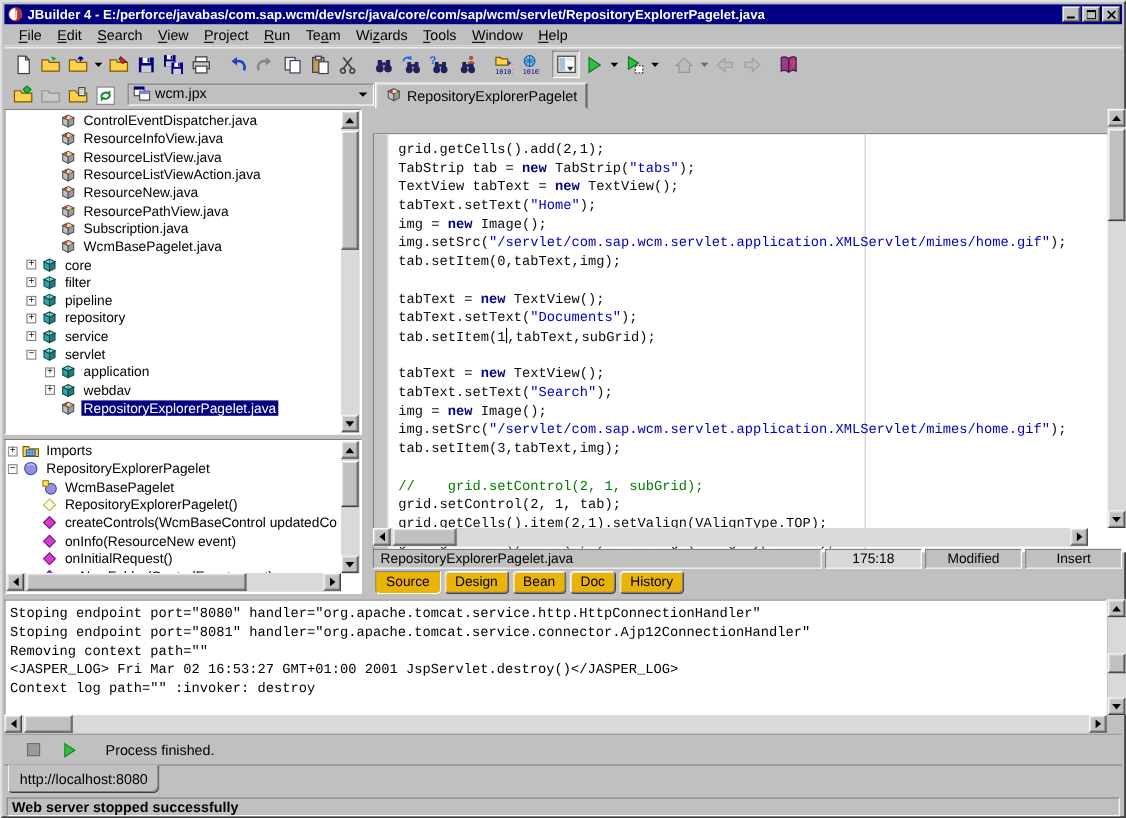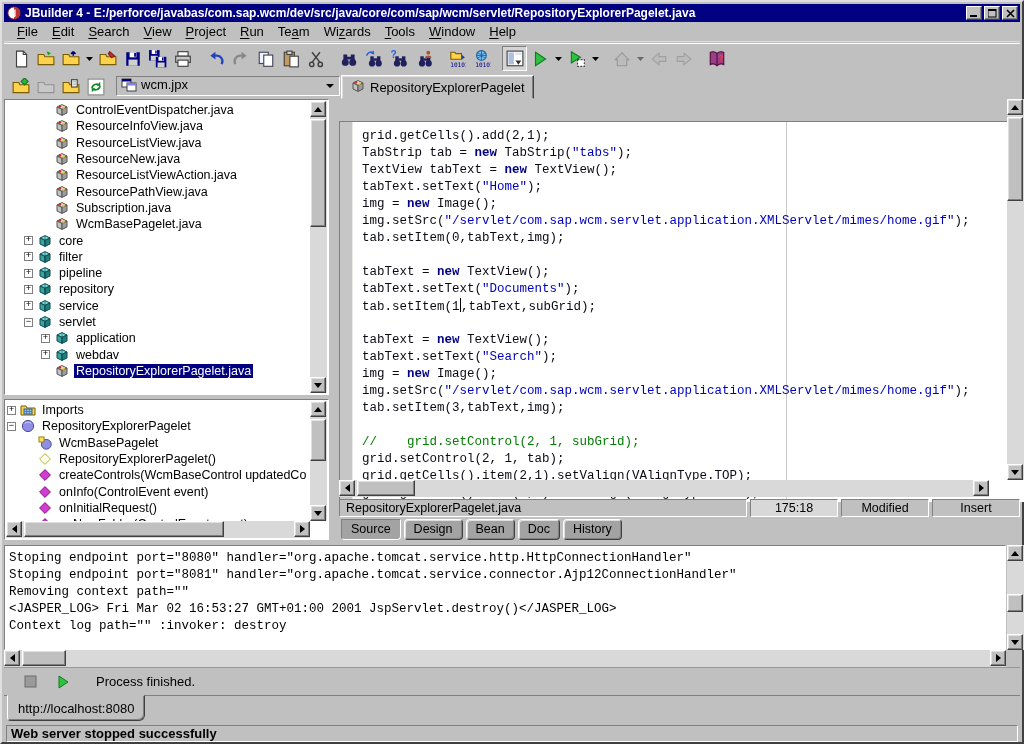--- a/index.html
+++ b/index.html
@@ -84,21 +84,21 @@
   .ed-hscroll { left:337px; top:478px; width:650px; }
   .ed-status { position:absolute; left:337px; top:497px; right:2px; height:18px; display:flex; gap:3px; font-size:12.5px; }
   .st-box { border:1px solid; border-color:#808080 #fff #fff #808080; padding:1px 6px; white-space:nowrap; background:#c0c0c0; }
   .st-file { flex:1; }
   .st-pos { width:88px; text-align:center; background:#d8d8d8; }
   .st-mod { width:88px; text-align:center; }
   .st-ins { width:88px; text-align:center; }
 
   
   .view-tabs { position:absolute; left:339px; top:517px; height:23px; display:flex; align-items:flex-start; gap:3px; font-size:12.5px; }
-  .vtab { padding:2px 9px 3px; border:1px solid; border-color:#fff #404040 #404040 #fff; box-shadow:inset -1px -1px 0 #808080, inset 1px 1px 0 #dfdfdf; border-radius:4px; background:#a3a3a3; }
+  .vtab { padding:2px 9px 3px; border:1px solid; border-color:#fff #404040 #404040 #fff; box-shadow:inset -1px -1px 0 #808080, inset 1px 1px 0 #dfdfdf; border-radius:4px; background:#eab308; }
   .vtab.active { border-color:#808080 #fff #fff #808080; box-shadow:none; border-radius:0 0 4px 4px; }
 
   
   .console-text { position:absolute; left:4px; top:4px; }
   .console-line { height:17px; line-height:17px; font-family:"Liberation Mono",monospace; font-size:12.5px; white-space:pre; color:#000; }
 
   
   .process-row { position:absolute; left:2px; top:665px; right:2px; height:28px; border-top:1px solid #989898; display:flex; align-items:center; }
   .proc-btn { width:22px; height:22px; display:flex; align-items:center; justify-content:center; margin-left:16px; }
   .proc-text { margin-left:22px; font-size:13px; }
@@ -486,36 +486,36 @@
           <span class="exp-space"></span>
           <span class="tree-icon">
             <svg viewBox="0 0 16 16" width="16" height="16">
               <polygon points="3,5 8,2.6 13,5 8,7.4" fill="#ececec" stroke="#555"></polygon>
               <polygon points="3,5 8,7.4 8,13.4 3,11" fill="#c2c2c2" stroke="#555"></polygon>
               <polygon points="13,5 8,7.4 8,13.4 13,11" fill="#9d9d9d" stroke="#555"></polygon>
               <circle cx="6" cy="4.4" r="1.3" fill="#d82828"></circle>
               <circle cx="9.6" cy="5.6" r="1.3" fill="#e8c61e"></circle>
             </svg>
           </span>
-          <span class="tree-label">ResourceNew.java</span>
+          <span class="tree-label">ResourceListViewAction.java</span>
         </div>
         <div class="tree-row">
           <span class="indent"></span>
           <span class="indent"></span>
           <span class="exp-space"></span>
           <span class="tree-icon">
             <svg viewBox="0 0 16 16" width="16" height="16">
               <polygon points="3,5 8,2.6 13,5 8,7.4" fill="#ececec" stroke="#555"></polygon>
               <polygon points="3,5 8,7.4 8,13.4 3,11" fill="#c2c2c2" stroke="#555"></polygon>
               <polygon points="13,5 8,7.4 8,13.4 13,11" fill="#9d9d9d" stroke="#555"></polygon>
               <circle cx="6" cy="4.4" r="1.3" fill="#d82828"></circle>
               <circle cx="9.6" cy="5.6" r="1.3" fill="#e8c61e"></circle>
             </svg>
           </span>
-          <span class="tree-label">ResourceListViewAction.java</span>
+          <span class="tree-label">ResourceNew.java</span>
         </div>
         <div class="tree-row">
           <span class="indent"></span>
           <span class="indent"></span>
           <span class="exp-space"></span>
           <span class="tree-icon">
             <svg viewBox="0 0 16 16" width="16" height="16">
               <polygon points="3,5 8,2.6 13,5 8,7.4" fill="#ececec" stroke="#555"></polygon>
               <polygon points="3,5 8,7.4 8,13.4 3,11" fill="#c2c2c2" stroke="#555"></polygon>
               <polygon points="13,5 8,7.4 8,13.4 13,11" fill="#9d9d9d" stroke="#555"></polygon>
@@ -743,21 +743,21 @@
           <span class="tree-label">createControls(WcmBaseControl updatedCo</span>
         </div>
         <div class="tree-row">
           <span class="indent"></span>
           <span class="exp-space"></span>
           <span class="tree-icon">
             <svg viewBox="0 0 16 16" width="16" height="16">
               <path d="M8 2.6L13.4 8 8 13.4 2.6 8z" fill="#d23cd2" stroke="#7d117d"></path>
             </svg>
           </span>
-          <span class="tree-label">onInfo(ControlEvent event)</span>
+          <span class="tree-label">onInfo(ResourceNew event)</span>
         </div>
         <div class="tree-row">
           <span class="indent"></span>
           <span class="exp-space"></span>
           <span class="tree-icon">
             <svg viewBox="0 0 16 16" width="16" height="16">
               <path d="M8 2.6L13.4 8 8 13.4 2.6 8z" fill="#d23cd2" stroke="#7d117d"></path>
             </svg>
           </span>
           <span class="tree-label">onInitialRequest()</span>

